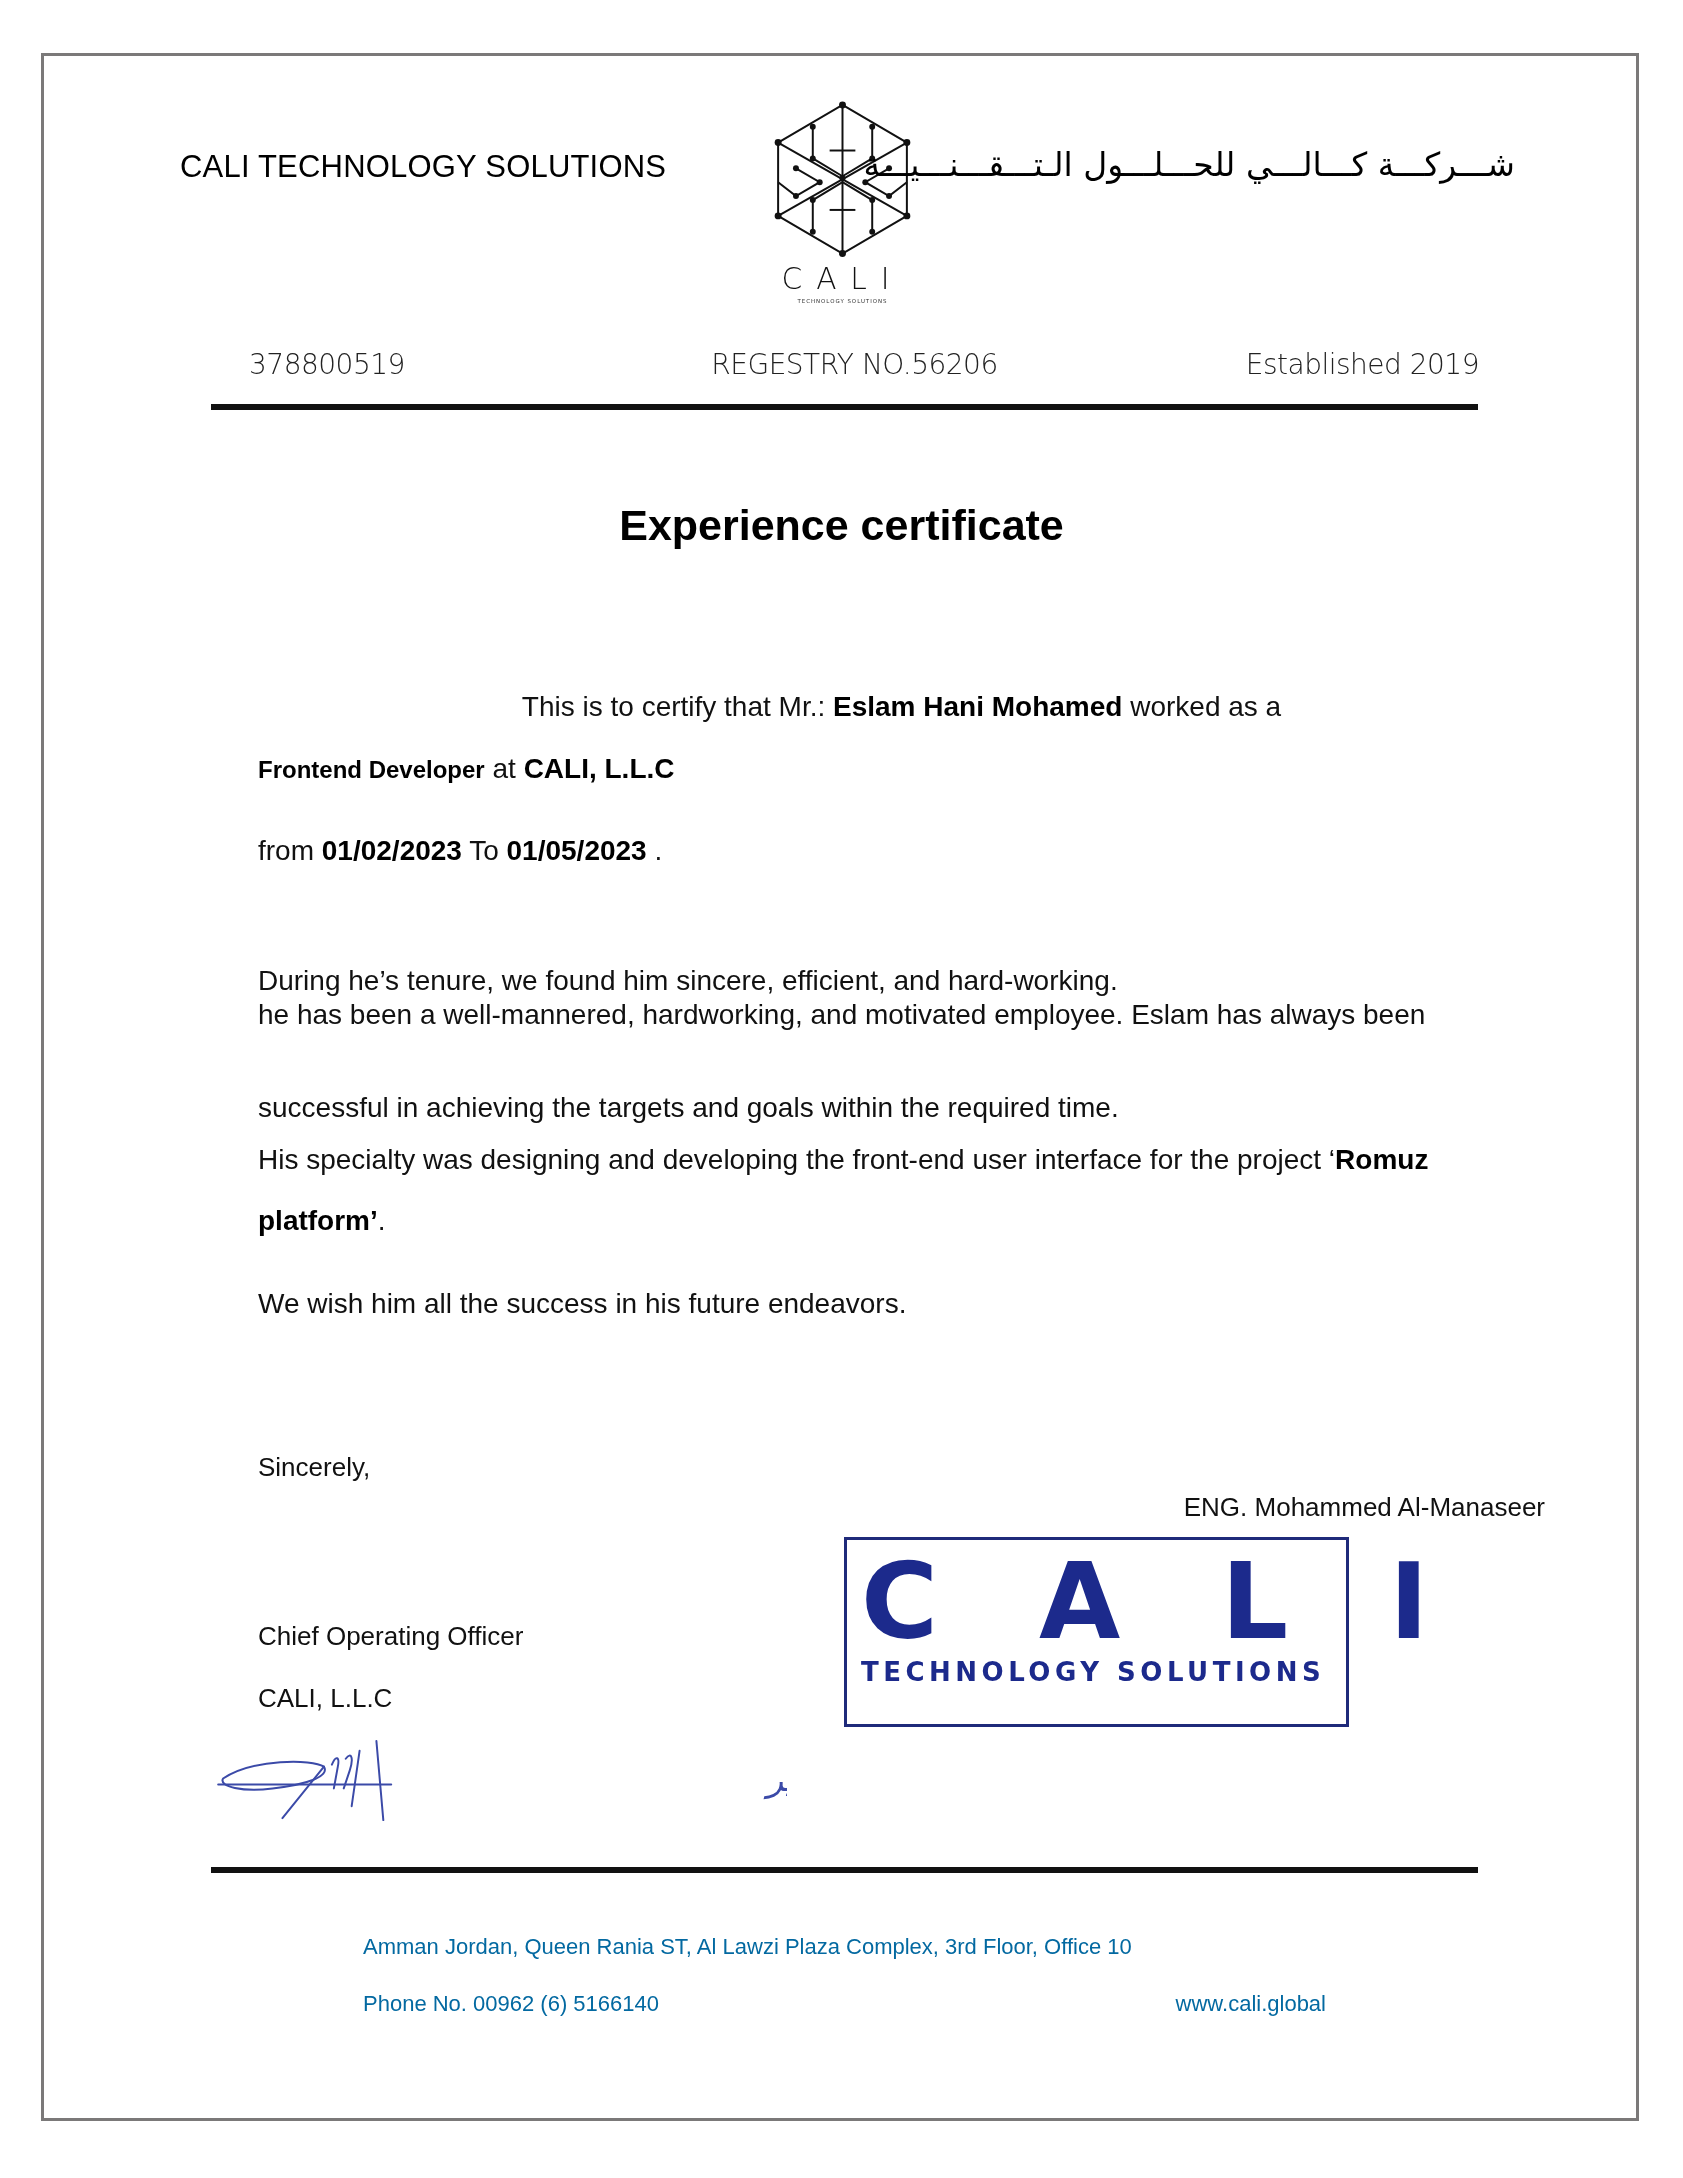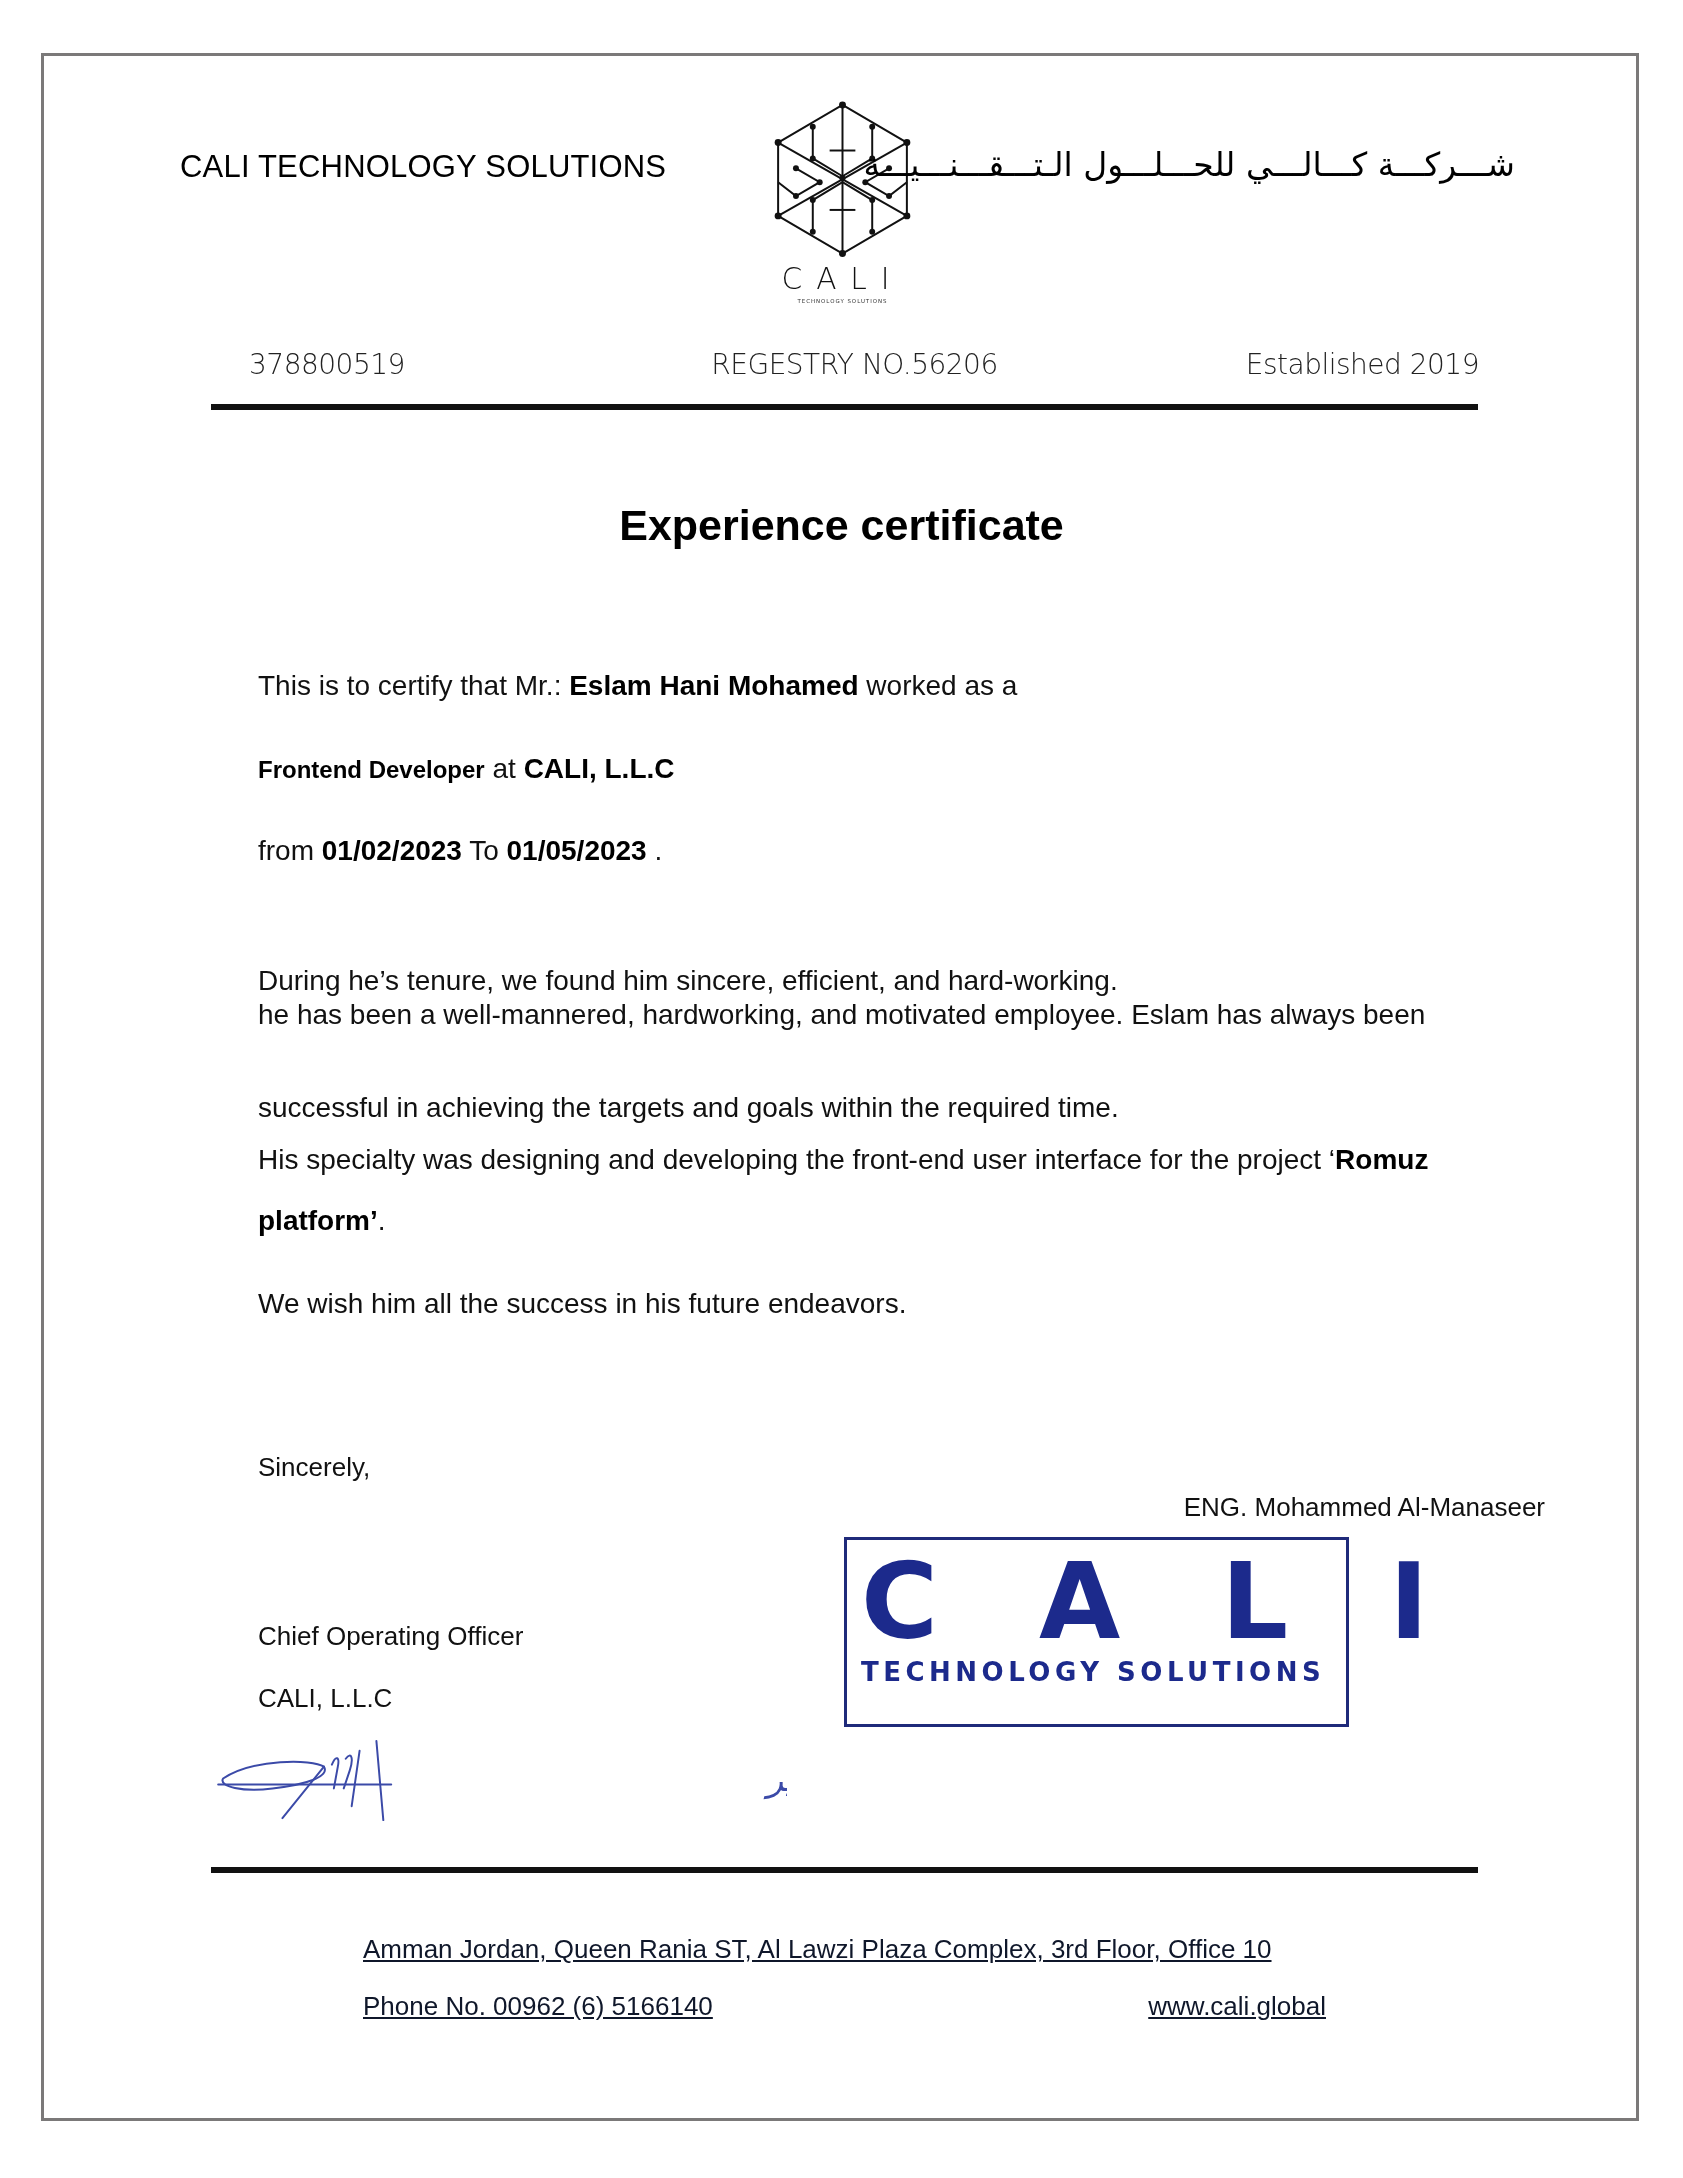--- a/index.html
+++ b/index.html
@@ -18,21 +18,21 @@
   .rule-bottom { top:1867px; }
   .title { left:0; width:1683px; text-align:center; top:501px; font-size:43px; font-weight:bold; font-family:"Liberation Sans", sans-serif; color:#000; }
   .body-text { left:258px; width:1287px; font-size:28px; font-family:"Liberation Sans", sans-serif; color:#111; line-height:1.2; }
   b { font-weight:bold; color:#000; }
   .small-bold { font-size:24px; }
   .stamp { left:844px; top:1537px; width:505px; height:190px; border:3px solid #1f2a7a; box-sizing:border-box; color:#1c2a8c; }
   .stamp-cali { position:absolute; left:14px; top:10px; width:473px; font-size:105px; letter-spacing:101px; font-family:"DejaVu Sans", sans-serif; font-weight:bold; line-height:1; color:#1c2a8c; }
   .stamp-tech { position:absolute; left:14px; top:117px; font-size:26px; letter-spacing:4.5px; font-family:"DejaVu Sans", sans-serif; font-weight:bold; color:#1c2a8c; }
   .stamp-ar { position:absolute; right:14px; top:141px; font-size:38px; font-weight:bold; direction:rtl; font-family:"DejaVu Sans", sans-serif; color:#1c2a8c; }
   .signature { left:213px; top:1737px; width:574px; height:89px; }
-  .footer { font-size:26px; font-family:"Liberation Sans", sans-serif; color:#0f172a;text-decoration:underline; }
+  .footer { font-size:22px; font-family:"Liberation Sans", sans-serif; color:#0369a1; }
 </style>
 </head>
 <body>
 
 <div class="frame"></div>
 
 <div class="abs hdr-en">CALI TECHNOLOGY SOLUTIONS</div>
 
 <div class="abs logo">
   <svg width="149" height="208" viewBox="0 0 150 210">
@@ -81,21 +81,21 @@
 <div class="abs hdr-ar">شـــركـــة كـــالـــي للحـــلـــول الـتـــقـــنـــيـــة</div>
 
 <div class="abs meta meta-1">378800519</div>
 <div class="abs meta meta-2">REGESTRY NO.56206</div>
 <div class="abs meta meta-3">Established 2019</div>
 
 <div class="abs rule rule-top"></div>
 
 <div class="abs title">Experience certificate</div>
 
-<div class="abs body-text" style="top:669px;">
+<div class="abs body-text" style="top:690px;text-align:center;">
   <span>This is to certify that Mr.: </span><b>Eslam Hani Mohamed</b><span> worked as a</span>
 </div>
 
 <div class="abs body-text" style="top:752px;">
   <b class="small-bold">Frontend Developer</b><span> at </span><b>CALI, L.L.C</b>
 </div>
 
 <div class="abs body-text" style="top:834px;">
   <span>from </span><b>01/02/2023</b><span> To </span><b>01/05/2023</b><span> .</span>
 </div>

